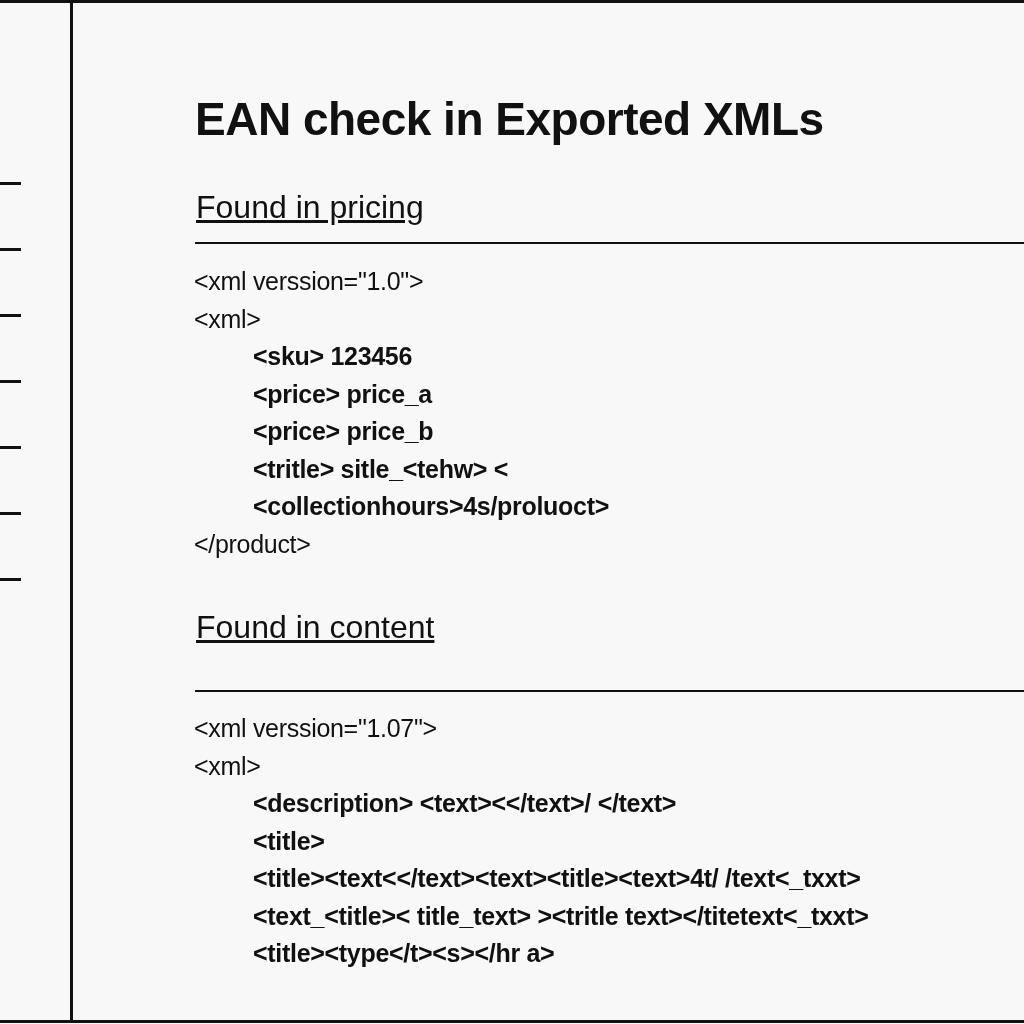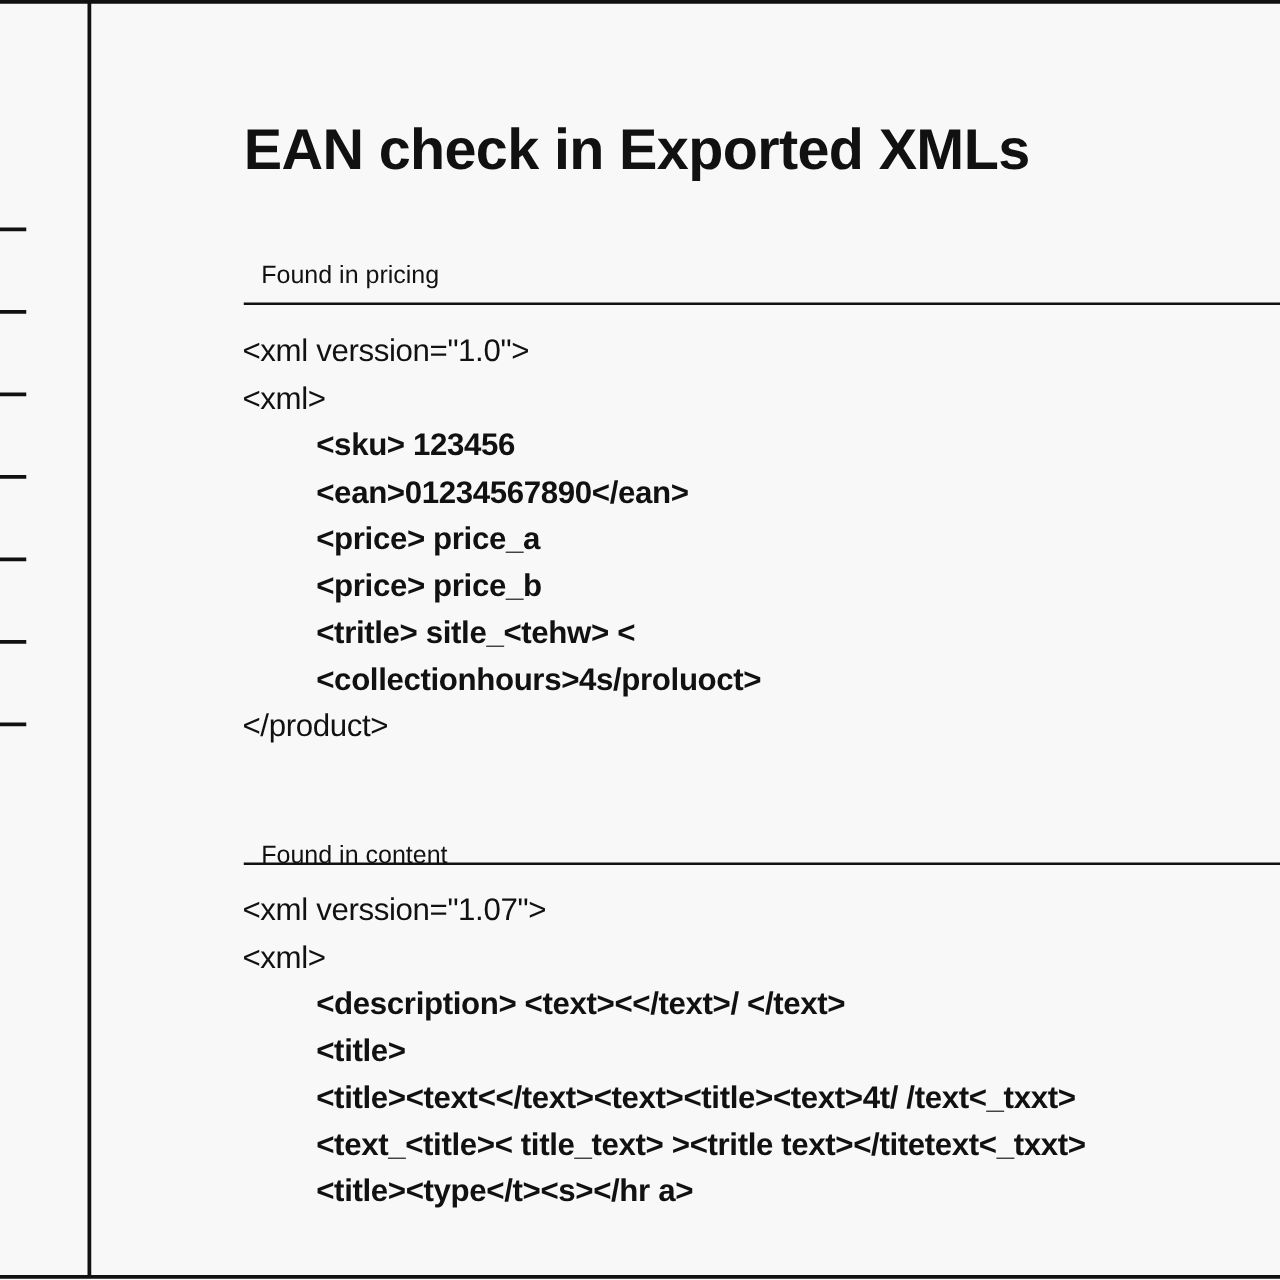--- a/index.html
+++ b/index.html
@@ -56,25 +56,26 @@
       margin: 0;
       font-size: 46px;
       font-weight: bold;
       letter-spacing: -0.5px;
       white-space: nowrap;
       line-height: 56px;
     }
     .section-heading {
       position: absolute;
       left: 123px;
-      margin: 13px;
-      font-size: 20px;
+      margin: 0;
+      font-size: 32px;
       font-weight: normal;
       white-space: nowrap;
       line-height: 32px;
+      text-decoration: underline;
     }
     .section-rule {
       position: absolute;
       left: 122px;
       right: 0;
       height: 2px;
       background: #111;
     }
     .code-block {
       position: absolute;
@@ -114,29 +115,28 @@
 
 <main class="main">
   <h1 class="page-title">EAN check in Exported XMLs</h1>
 
   <h2 class="section-heading" style="top:188px">Found in pricing</h2>
   <div class="section-rule" style="top:239px"></div>
   <ul class="code-block" style="top:260px">
     <li class="code-line">&lt;xml verssion="1.0"&gt;</li>
     <li class="code-line">&lt;xml&gt;</li>
     <li class="code-line indent-1">&lt;sku&gt; 123456</li>
-    <li class="code-line indent-1">&lt;ean&gt;01234567890&lt;/ean&gt;</li>
     <li class="code-line indent-1">&lt;price&gt; price_a</li>
     <li class="code-line indent-1">&lt;price&gt; price_b</li>
     <li class="code-line indent-1">&lt;tritle&gt; sitle_&lt;tehw&gt; &lt;</li>
     <li class="code-line indent-1">&lt;collectionhours&gt;4s/proluoct&gt;</li>
     <li class="code-line">&lt;/product&gt;</li>
   </ul>
 
-  <h2 class="section-heading" style="top:652px">Found in content</h2>
+  <h2 class="section-heading" style="top:608px">Found in content</h2>
   <div class="section-rule" style="top:687px"></div>
   <ul class="code-block" style="top:707px">
     <li class="code-line">&lt;xml verssion="1.07"&gt;</li>
     <li class="code-line">&lt;xml&gt;</li>
     <li class="code-line indent-1">&lt;description&gt; &lt;text&gt;&lt;&lt;/text&gt;/ &lt;/text&gt;</li>
     <li class="code-line indent-1">&lt;title&gt;</li>
     <li class="code-line indent-1">&lt;title&gt;&lt;text&lt;&lt;/text&gt;&lt;text&gt;&lt;title&gt;&lt;text&gt;4t/ /text&lt;_txxt&gt;</li>
     <li class="code-line indent-1">&lt;text_&lt;title&gt;&lt; title_text&gt; &gt;&lt;tritle text&gt;&lt;/titetext&lt;_txxt&gt;</li>
     <li class="code-line indent-1">&lt;title&gt;&lt;type&lt;/t&gt;&lt;s&gt;&lt;/hr a&gt;</li>
   </ul>

